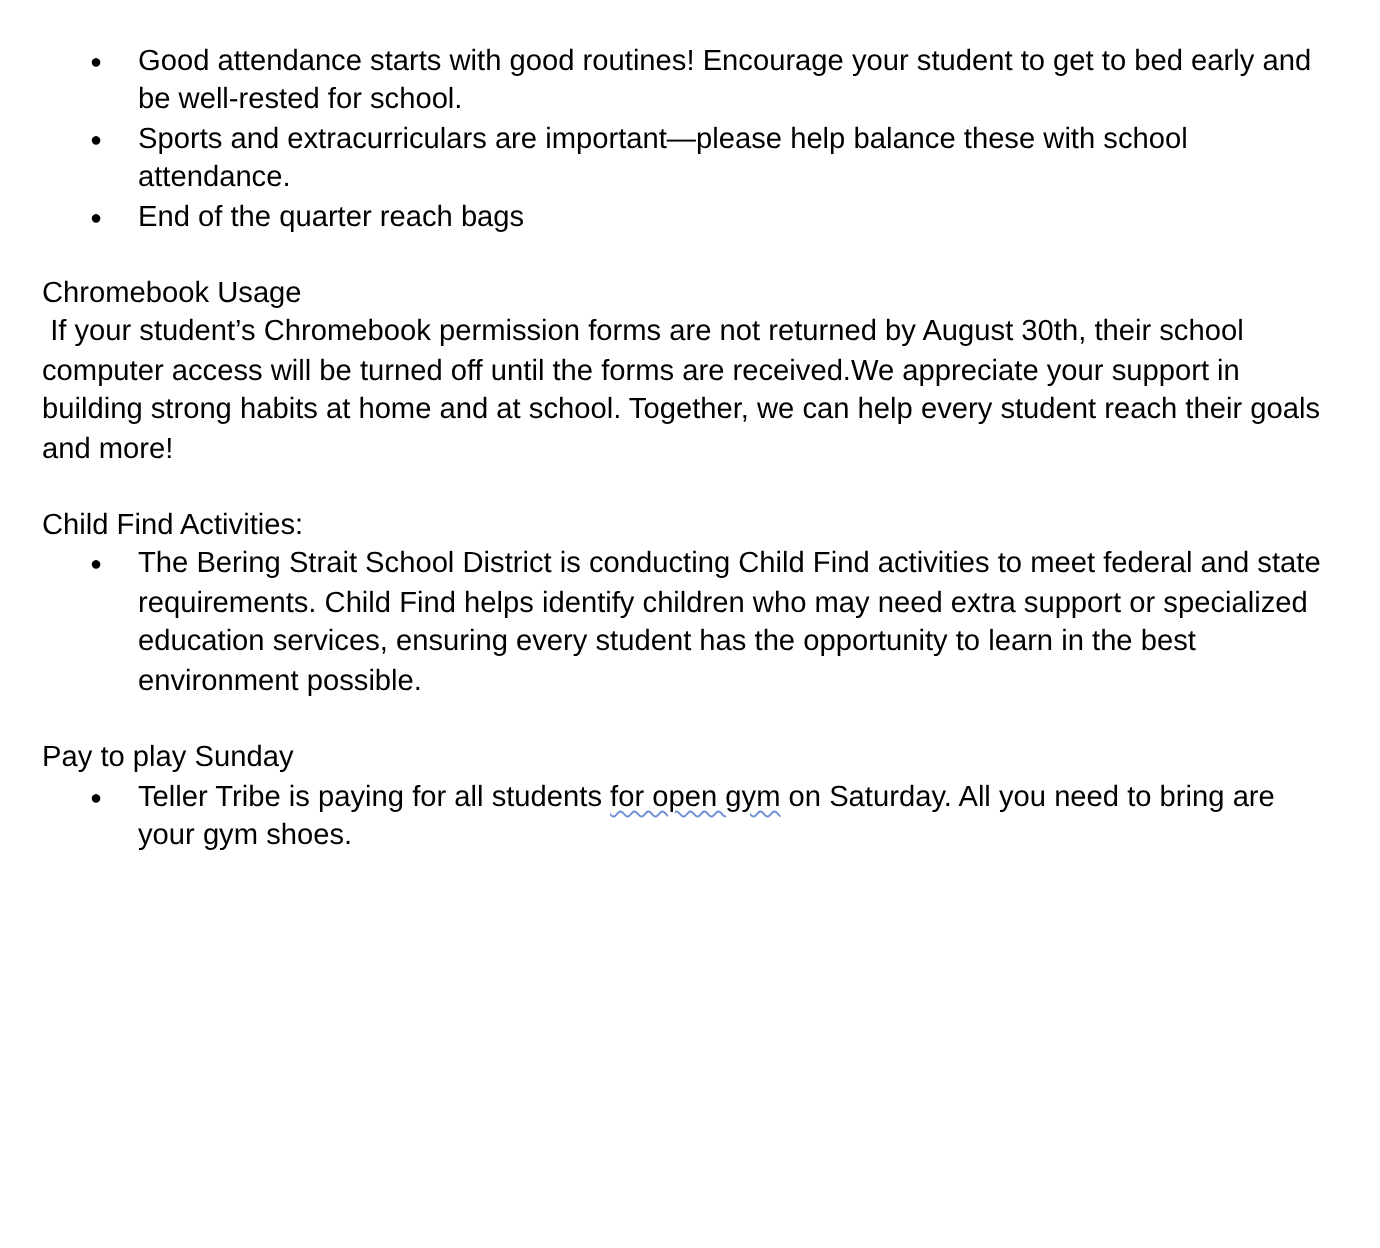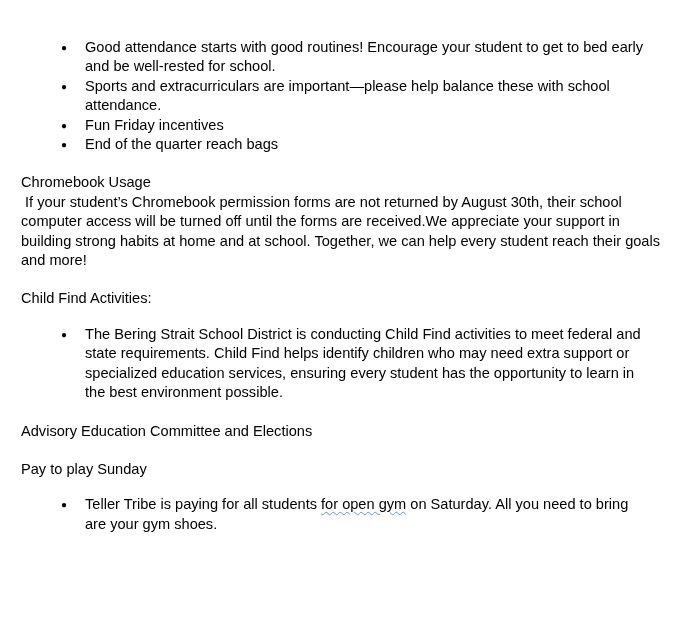--- a/index.html
+++ b/index.html
@@ -2,21 +2,21 @@
 <html><head>
   <meta charset="utf-8">
   <style>
     html, body { margin: 0; padding: 0; background: #ffffff; }
     body {
       width: 690px; height: 624px; overflow: hidden;
       font-family: "Liberation Sans", sans-serif;
       font-size: 14.6px; color: #000000; line-height: 19.4px;
     }
     .doc { position: relative; padding: 22px 0 0 21px; width: 640px; }
-    ul { margin: 16px; padding: 0 0 0 48px; list-style: none; }
+    ul { margin: 0; padding: 0 0 0 48px; list-style: none; }
     li { position: relative; }
     li::before {
       content: "\25CF"; position: absolute; left: -24px; top: 0;
       font-size: 10px;
     }
     .heading { font-weight: normal; }
     .section { margin-top: 19px; }
     .para { white-space: pre-wrap; }
     .squiggle {
       text-decoration: underline wavy #6b8ed6;
@@ -25,38 +25,36 @@
     }
   </style>
 </head>
 <body>
 
 <div class="doc">
 
   <ul>
     <li>Good attendance starts with good routines! Encourage your student to get to bed early and be well-rested for school.</li>
     <li>Sports and extracurriculars are important—please help balance these with school attendance.</li>
-    <li>Fun Friday incentives</li>
     <li>End of the quarter reach bags</li>
   </ul>
 
   <div class="section">
     <div class="heading">Chromebook Usage</div>
     <div class="para"> If your student’s Chromebook permission forms are not returned by August 30th, their school computer access will be turned off until the forms are received.We appreciate your support in building strong habits at home and at school. Together, we can help every student reach their goals and more!</div>
   </div>
 
   <div class="section">
     <div class="heading">Child Find Activities:</div>
     <ul>
       <li>The Bering Strait School District is conducting Child Find activities to meet federal and state requirements. Child Find helps identify children who may need extra support or specialized education services, ensuring every student has the opportunity to learn in the best environment possible.</li>
     </ul>
   </div>
 
   <div class="section">
-    <div class="heading">Advisory Education Committee and Elections</div>
   </div>
 
   <div class="section">
     <div class="heading">Pay to play Sunday</div>
     <ul>
       <li><span>Teller Tribe is paying for all students </span><span class="squiggle">for open gym</span><span> on Saturday. All you need to bring are your gym shoes.</span></li>
     </ul>
   </div>
 
 </div>

